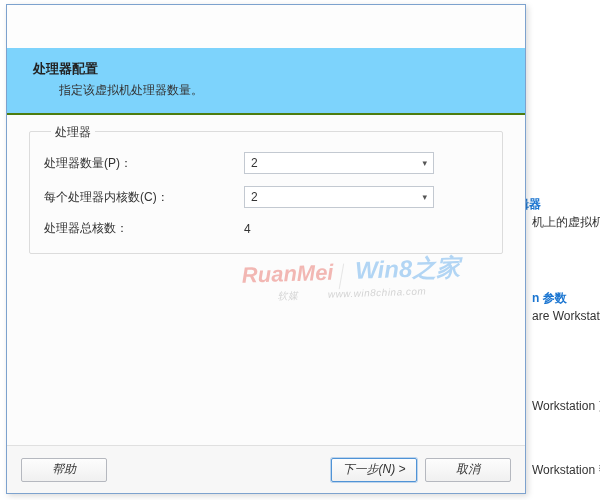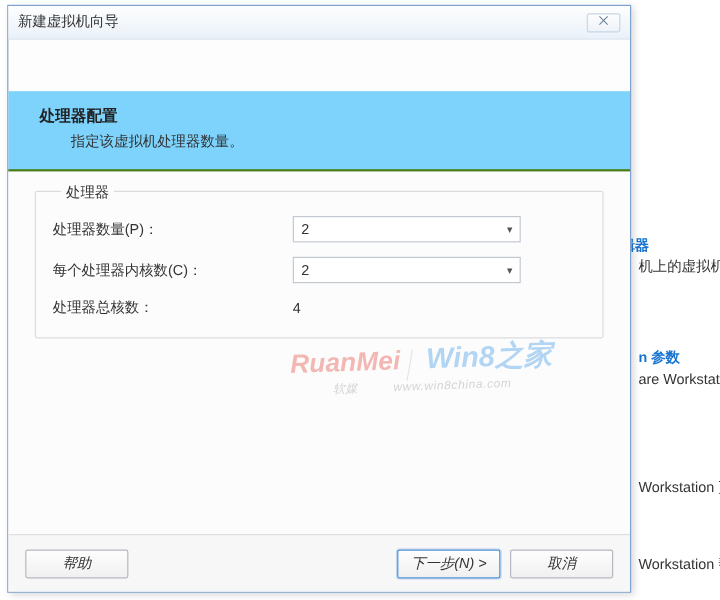--- a/index.html
+++ b/index.html
@@ -173,26 +173,20 @@
   <span class="bg-link">n  参数</span>
 </div>
 <div class="bg-text" style="left:532px; top:308px;">are Workstation 设</div>
 
 <div class="bg-text" style="left:532px; top:398px;">Workstation 更新</div>
 
 <div class="bg-text" style="left:532px; top:462px;">Workstation 帮助</div>
 
 <div class="dialog">
 
-  <div class="titlebar">
-    <span class="title">新建虚拟机向导</span>
-    <div class="close">
-      <span>⨉</span>
-    </div>
-  </div>
 
   <div class="header">
     <div class="h-title">处理器配置</div>
     <div class="h-sub">指定该虚拟机处理器数量。</div>
   </div>
 
   <div class="body">
 
     <div class="group">
       <span class="group-label">处理器</span>

